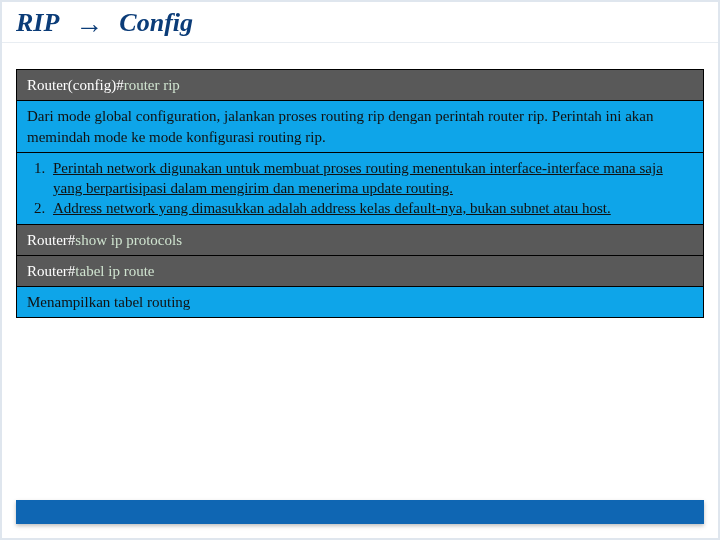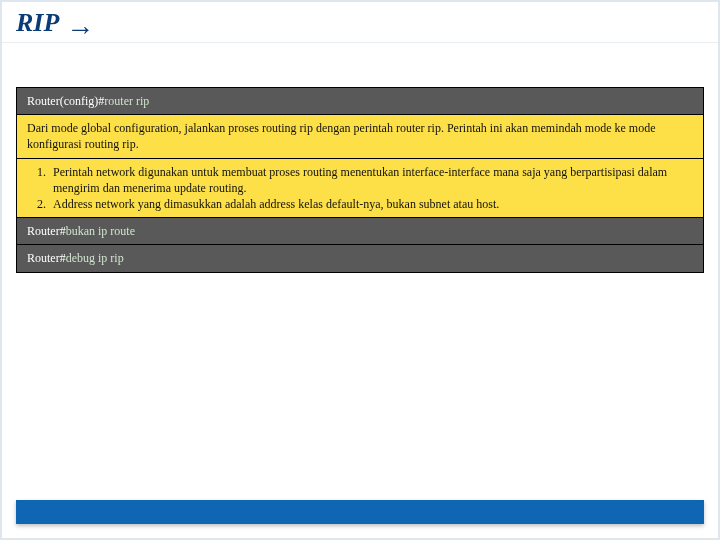--- a/index.html
+++ b/index.html
@@ -14,42 +14,42 @@
     padding: 6px 14px 0 14px;
     border-bottom: 1px solid #e8edf2;
   }
   .title {
     font-family: "Segoe Script", "Comic Sans MS", cursive;
     font-weight: 700;
     font-style: italic;
     font-size: 26px;
     color: #0b3c78;
     display: flex;
-    align-items: flex-end;
-    gap: 7px;
+    align-items: flex-start;
+    gap: 16px;
     padding-bottom: 4px;
   }
   .table {
-    margin: 44px 14px 0 14px;
+    margin: 26px 14px 0 14px;
     width: calc(100% - 28px);
     border-collapse: collapse;
     font-family: Georgia, serif;
-    font-size: 12px;
+    font-size: 15px;
     line-height: 1.35;
   }
   .row { border: 1.5px solid #000; }
   .cell { padding: 5px 10px; vertical-align: top; }
   .dark {
     background: #595959;
     color: #ffffff;
   }
   .dark .hl { color: #cfe3cf; }
-  .light { background: #fde047; color: #111; }
+  .light { background: #0ea5e9; color: #111; }
   ol.numlist { padding-left: 22px; }
-  ol.numlist li { padding-left: 4px; }
+  ol.numlist li { padding-left: 4px; text-decoration: underline; }
   .footer-bar {
     position: absolute;
     left: 14px; right: 14px; bottom: 14px;
     height: 24px;
     background: #0f66b3;
     box-shadow: 0 2px 4px rgba(0,0,0,0.25);
   }
   .arrow-icon {
     display: inline-block;
     font-family: Arial, sans-serif;
@@ -62,20 +62,21 @@
 </style>
 </head>
 <body>
 
 <div class="slide">
 
   <div class="title-wrap">
     <div class="title">
       <span>RIP</span>
       <span class="arrow-icon">→</span>
+      <span>Config</span>
     </div>
   </div>
 
   <table class="table">
     <tbody>
         <tr class="row">
       <td class="cell dark">
         <span>Router(config)#</span><span class="hl">router rip</span>
       </td>
     </tr>
@@ -85,25 +86,28 @@
     <tr class="row">
       <td class="cell light">
         <ol class="numlist">
           <li>Perintah network digunakan untuk membuat proses routing menentukan interface-interface mana saja yang berpartisipasi dalam mengirim dan menerima update routing.</li>
           <li>Address network yang dimasukkan adalah address kelas default-nya, bukan subnet atau host.</li>
         </ol>
       </td>
     </tr>
     <tr class="row">
       <td class="cell dark">
-        <span>Router#</span><span class="hl">bukan ip route</span>
+        <span>Router#</span><span class="hl">show ip protocols</span>
       </td>
     </tr>
     <tr class="row">
       <td class="cell dark">
-        <span>Router#</span><span class="hl">debug ip rip</span>
+        <span>Router#</span><span class="hl">tabel ip route</span>
       </td>
+    </tr>
+    <tr class="row">
+      <td class="cell light">Menampilkan tabel routing</td>
     </tr>
   </tbody>
     </table>
 
   <div class="footer-bar"></div>
 </div>
 
 </body></html>

